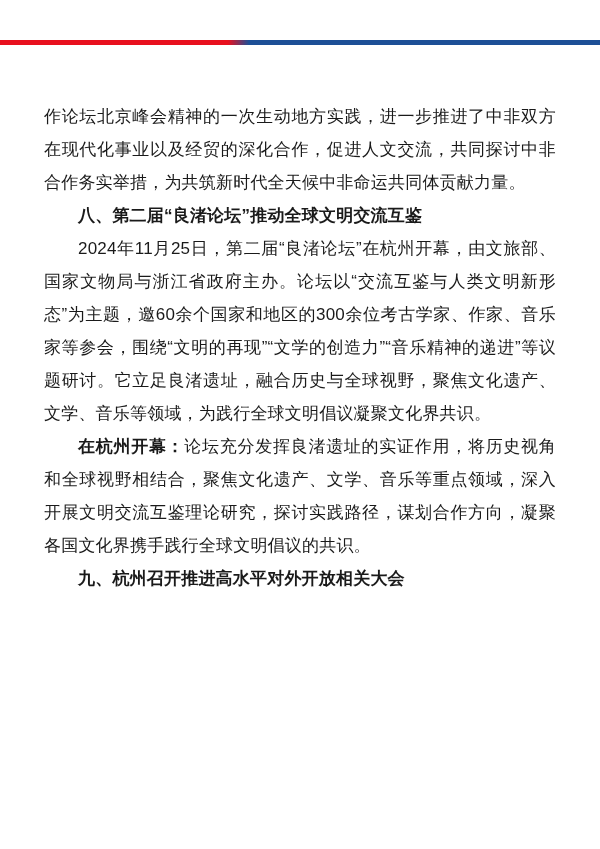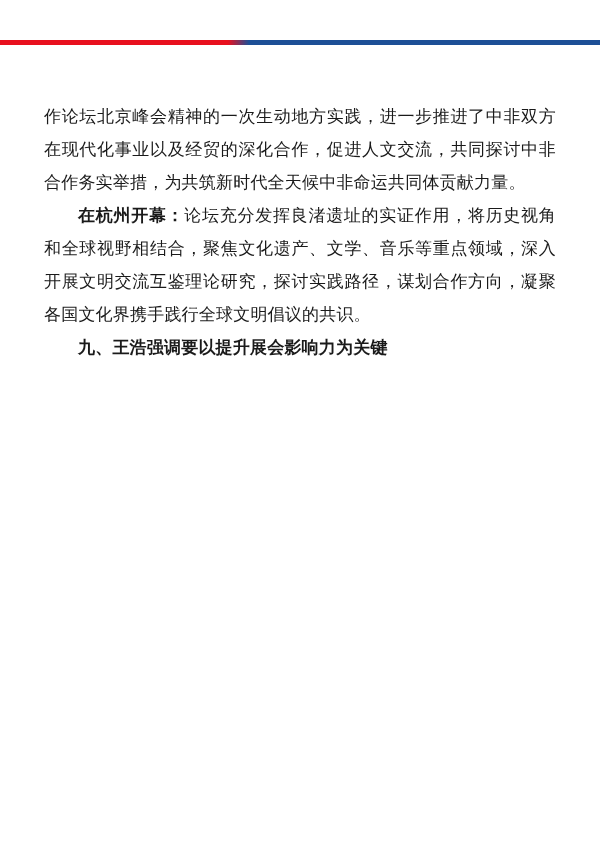--- a/index.html
+++ b/index.html
@@ -48,16 +48,18 @@
     font-weight: bold;
   }
 </style>
 </head>
 <body>
 
 <div class="page">
   <div class="top-divider"></div>
   <div class="content">
     <p class="body">作论坛北京峰会精神的一次生动地方实践，进一步推进了中非双方在现代化事业以及经贸的深化合作，促进人文交流，共同探讨中非合作务实举措，为共筑新时代全天候中非命运共同体贡献力量。</p>
+    <p class="heading">八、第二届“良渚论坛”推动全球文明交流互鉴</p>
+    <p class="body indent">2024年11月25日，第二届“良渚论坛”在杭州开幕，由文旅部、国家文物局与浙江省政府主办。论坛以“交流互鉴与人类文明新形态”为主题，邀60余个国家和地区的300余位考古学家、作家、音乐家等参会，围绕“文明的再现”“文学的创造力”“音乐精神的递进”等议题研讨。它立足良渚遗址，融合历史与全球视野，聚焦文化遗产、文学、音乐等领域，为践行全球文明倡议凝聚文化界共识。</p>
     <p class="body indent"><span class="bold">在杭州开幕：</span><span>论坛充分发挥良渚遗址的实证作用，将历史视角和全球视野相结合，聚焦文化遗产、文学、音乐等重点领域，深入开展文明交流互鉴理论研究，探讨实践路径，谋划合作方向，凝聚各国文化界携手践行全球文明倡议的共识。</span></p>
-    <p class="heading">九、王浩强调要以提升展会影响力为关键</p>
+    <p class="heading">九、杭州召开推进高水平对外开放相关大会</p>
   </div>
 </div>
 
 </body></html>

